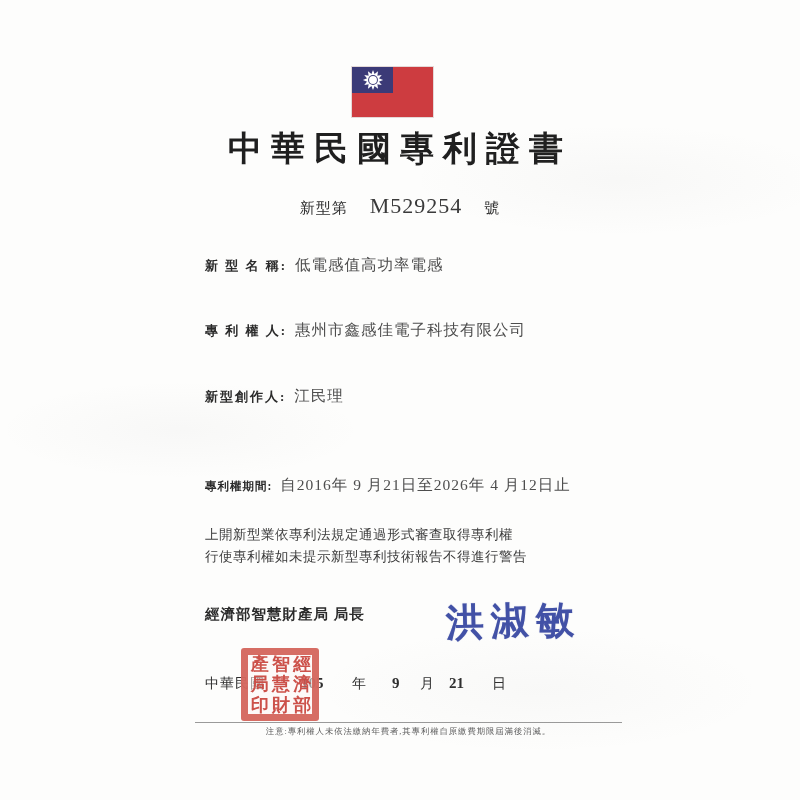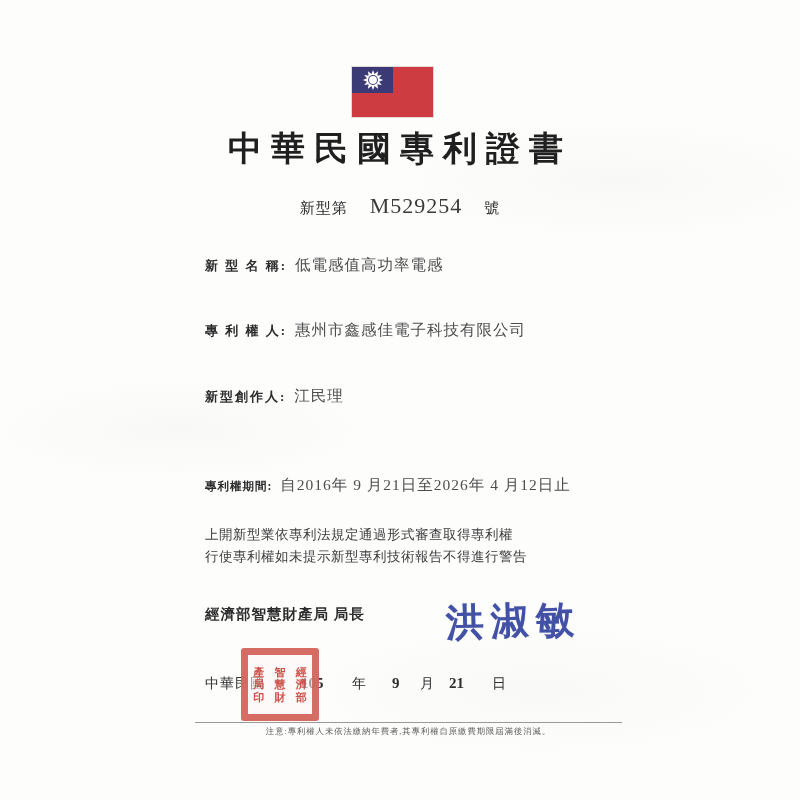--- a/index.html
+++ b/index.html
@@ -61,21 +61,21 @@
   .dt-month{left:392px;font-weight:bold;font-size:15px;}
   .dt-mu{left:420px;}
   .dt-day{left:449px;font-weight:bold;font-size:15px;}
   .dt-du{left:492px;}
 
   
   .seal{position:absolute;left:241px;top:648px;width:78px;height:73px;
     border:7px solid rgba(210,97,88,.92);border-radius:3px;box-sizing:border-box;
     display:flex;flex-direction:row-reverse;justify-content:space-around;align-items:center;
     background:rgba(253,246,244,.55);z-index:3;}
-  .seal .col{width:16px;font-size:11px;line-height:1.12;font-weight:bold;color:rgba(201,72,64,.95);
+  .seal .col{width:16px;font-size:18px;line-height:1.12;font-weight:bold;color:rgba(201,72,64,.95);
     word-break:break-all;text-align:center;letter-spacing:0;}
 
   
   .rule{position:absolute;left:195px;top:722px;width:427px;border-top:1px solid #9a9a9a;}
   .footnote{position:absolute;left:195px;top:726px;width:427px;text-align:center;
     font-size:9px;color:#5c5c5c;letter-spacing:1px;transform:scale(.93);transform-origin:center top;}
 </style>
 </head>
 <body>
 

